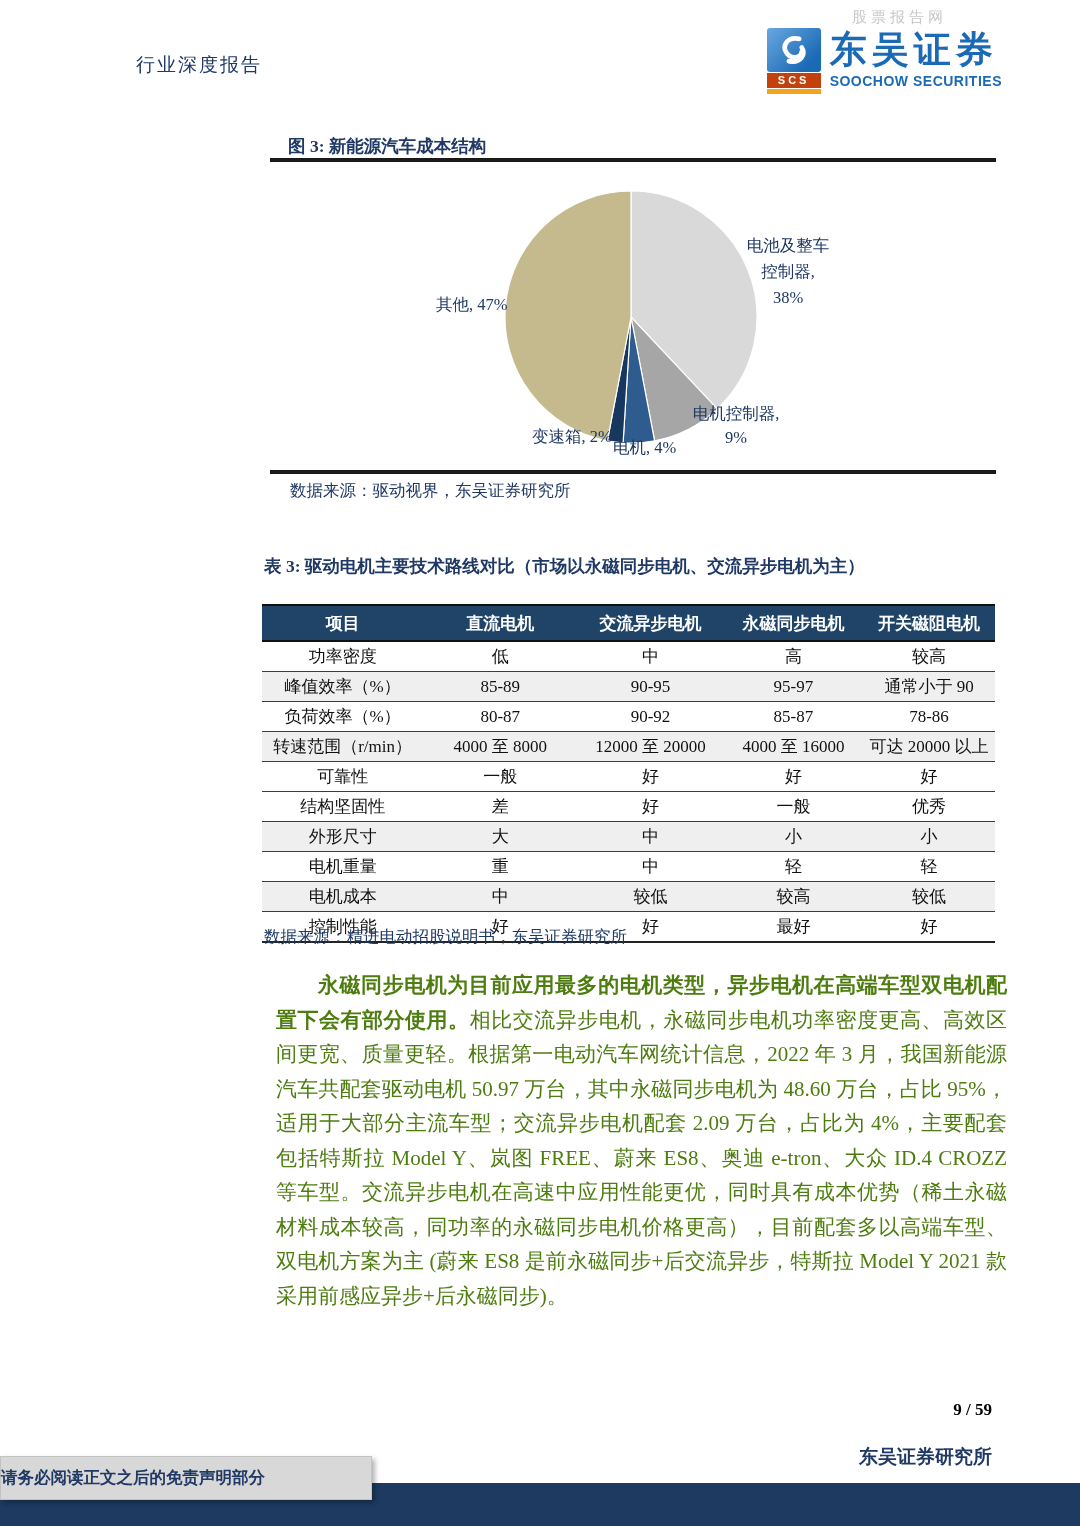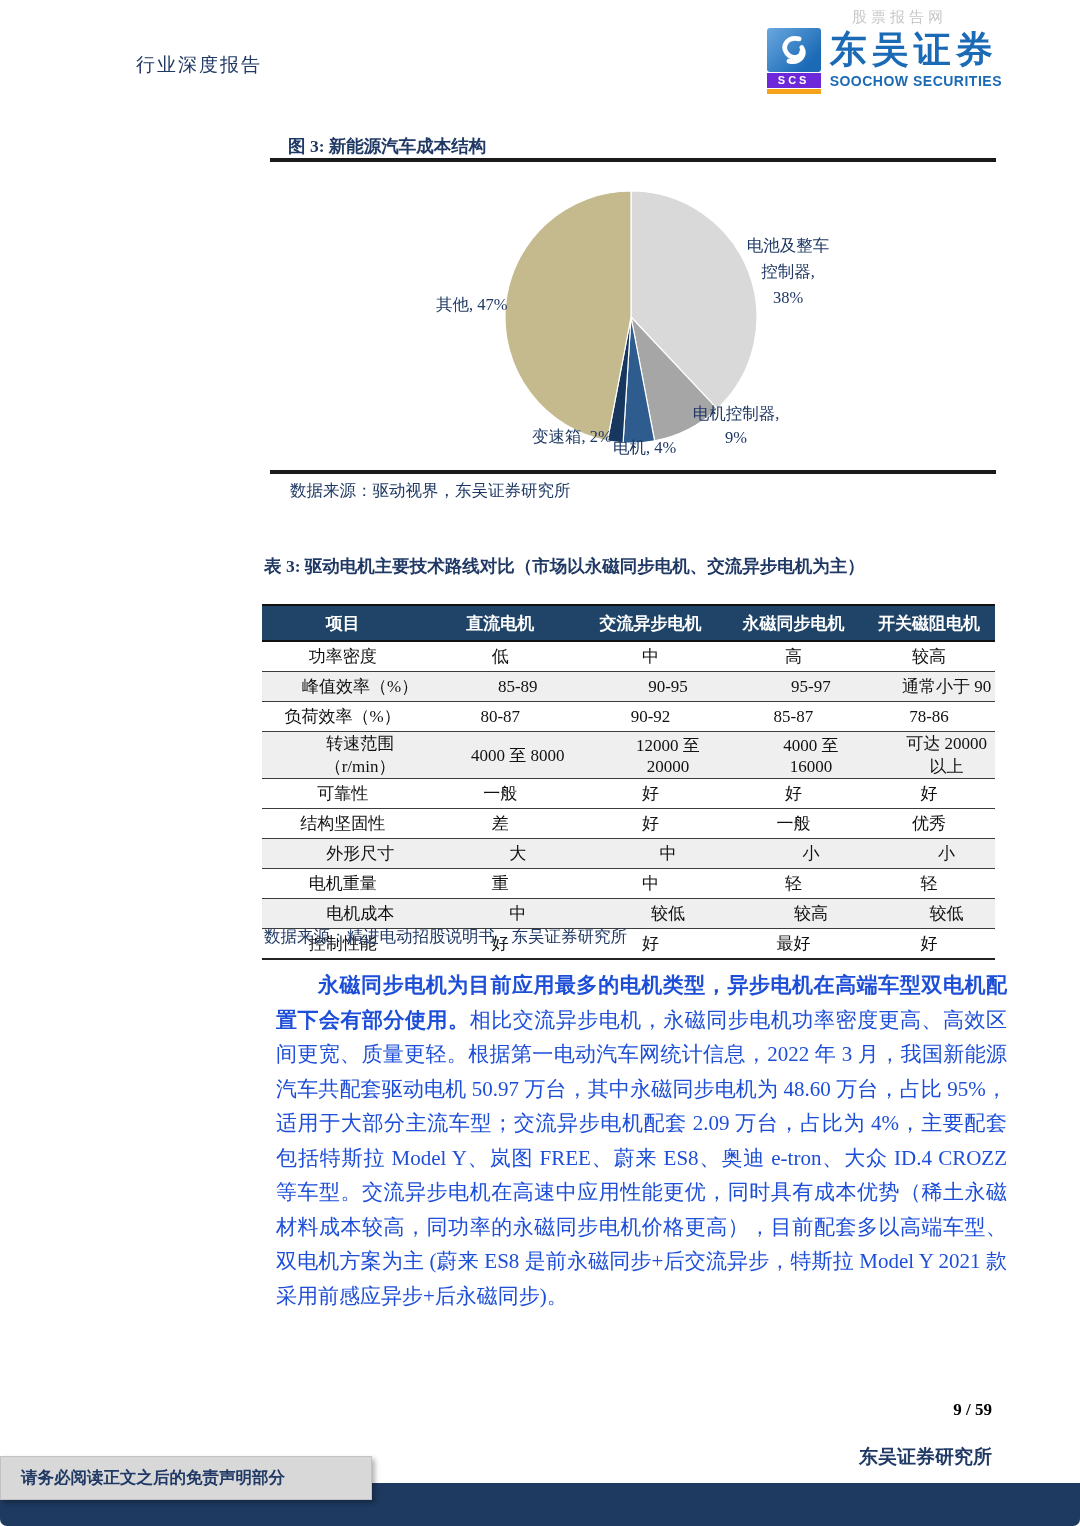--- a/index.html
+++ b/index.html
@@ -1,33 +1,32 @@
 <!DOCTYPE html>
 <html style="--navy: #1f3864; --table-header-bg: #1f4468; --row-shade: #efefef; --footer-bar: #1e3a61; --disclaimer-bg: #d8d8d8; --logo-blue: #1b6ab5; --logo-orange: #f5a31a; --watermark-gray: #c8c8c8;"><head>
 <meta charset="utf-8">
 <style>
   html,body { margin:0; padding:0; background:#fff; }
   .page {
     position:relative; width:1080px; height:1526px; margin:0 auto;
     background:#ffffff; overflow:hidden;
     font-family:"Liberation Serif","DejaVu Serif",serif;
-    border-radius:7px;
   }
   
   .watermark { position:absolute; left:852px; top:8px; font-size:15px;
     letter-spacing:4px; color:var(--watermark-gray); }
   .header-left { position:absolute; left:92px; top:52px; font-size:19px;
     color:var(--navy); letter-spacing:2px;margin-left:44px; }
   .logo { position:absolute; top:28px; right:78px; display:flex;
     align-items:flex-start; gap:9px; }
   .logo-mark { width:54px; }
   .logo-square { width:54px; height:44px; border-radius:3px;
     background:linear-gradient(135deg,#6aa8e0 0%,#1b6ab5 80%);
     display:flex; align-items:center; justify-content:center; }
-  .logo-scs { height:15px; margin-top:1px; background:#6d28d9; color:#fff;
+  .logo-scs { height:15px; margin-top:1px; background:#c2410c; color:#fff;
     font-family:"Liberation Sans",sans-serif; font-weight:bold; font-size:11px;
     letter-spacing:3px; text-align:center; line-height:15px; }
   .logo-under { height:5px; margin-top:1px; background:var(--logo-orange); }
   .logo-cn { font-size:37px; font-weight:bold; color:var(--logo-blue);
     letter-spacing:5px; line-height:44px; font-family:"Liberation Sans",sans-serif; }
   .logo-en { font-size:14px; font-weight:bold; color:var(--logo-blue);
     letter-spacing:0.5px; margin-top:1px; font-family:"Liberation Sans",sans-serif; }
   
   .fig-title { position:absolute; left:288px; top:134px; font-size:17.5px;
     font-weight:bold; color:var(--navy); }
@@ -50,39 +49,39 @@
   .tbl-title { position:absolute; left:264px; top:554px; font-size:17.5px;
     font-weight:bold; color:var(--navy); }
   .tech-table { position:absolute; left:262px; top:584px; width:733px;
     border-collapse:collapse; table-layout:fixed; font-size:17px; color:#111;
     border-top:2px solid #111; border-bottom:2px solid #222;margin-top:20px; }
   .tech-table th { background:var(--table-header-bg); color:#fff;
     font-weight:bold; height:34px; border-bottom:2px solid #111;
     text-align:center; padding:0 2px; }
   .tech-table td { height:29px; text-align:center; padding:0 2px;
     border-top:1px solid #3c3c3c; background:#fff; }
-  .tech-table tr.shaded td { background:var(--row-shade);padding-left:37px; }
+  .tech-table tr.shaded td { background:var(--row-shade); }
   .tbl-source { position:absolute; left:264px; top:926px; font-size:16.5px;
     color:var(--navy); }
   
   .body-para { position:absolute; left:276px; top:968px; width:731px;
-    font-size:21px; line-height:34.5px; text-align:justify; color:#1d4ed8;
+    font-size:21px; line-height:34.5px; text-align:justify; color:#4d7c0f;
     text-indent:2em; }
   .body-para .lead { font-weight:bold; }
   
   .page-num { position:absolute; right:88px; top:1400px; font-size:17px;
     font-weight:bold; color:#000; font-family:"Liberation Serif",serif; }
   .institute { position:absolute; right:88px; top:1444px; font-size:19px;
     font-weight:bold; color:var(--navy); }
   .footer-bar { position:absolute; left:0; top:1483px; width:1080px;
     height:43px; background:var(--footer-bar); }
   .disclaimer { position:absolute; left:0; top:1456px; width:372px; height:44px;
     background:var(--disclaimer-bg); border:1px solid #c2c2c2;
     box-shadow:3px 3px 5px rgba(0,0,0,0.3); display:flex; align-items:center;
-    padding-left:20px; box-sizing:border-box; font-size:16.5px; font-weight:bold;
+    box-sizing:border-box; font-size:16.5px; font-weight:bold;
     color:var(--navy); z-index:2; }
 </style>
 </head>
 <body>
 
 <div class="page">
 
   <div class="watermark">股票报告网</div>
   <div class="header-left">行业深度报告</div>
 

